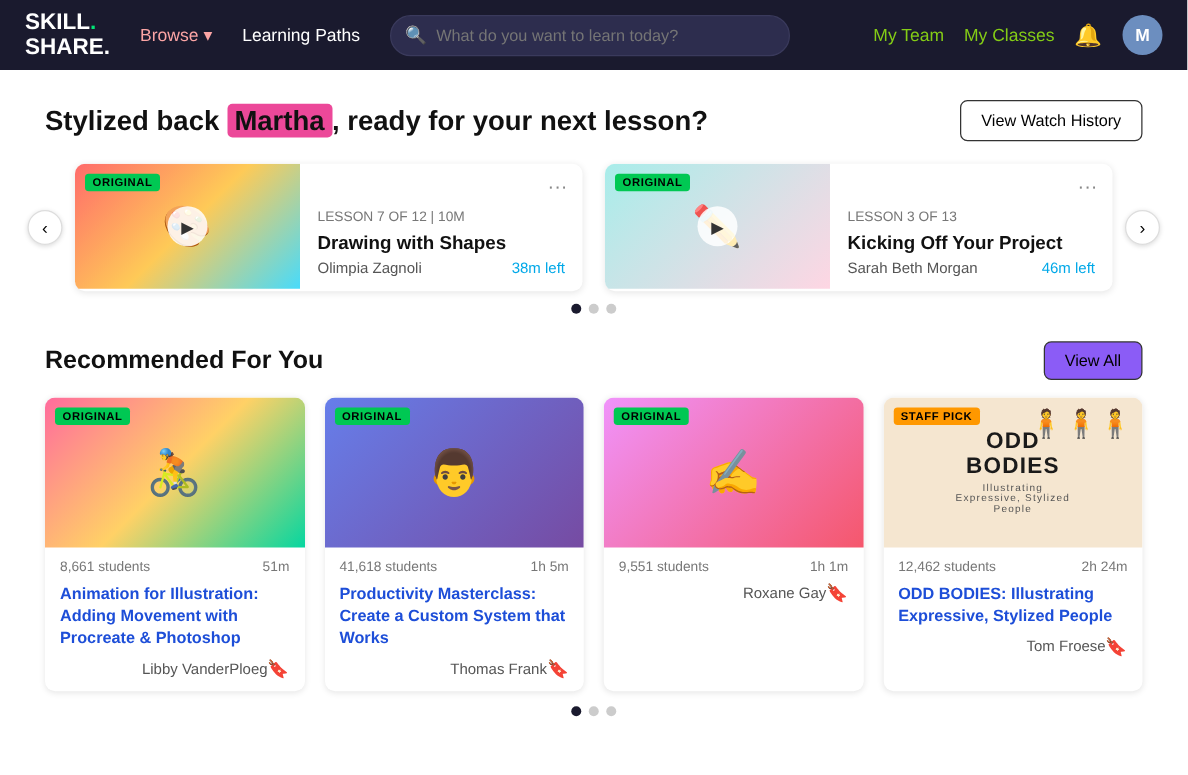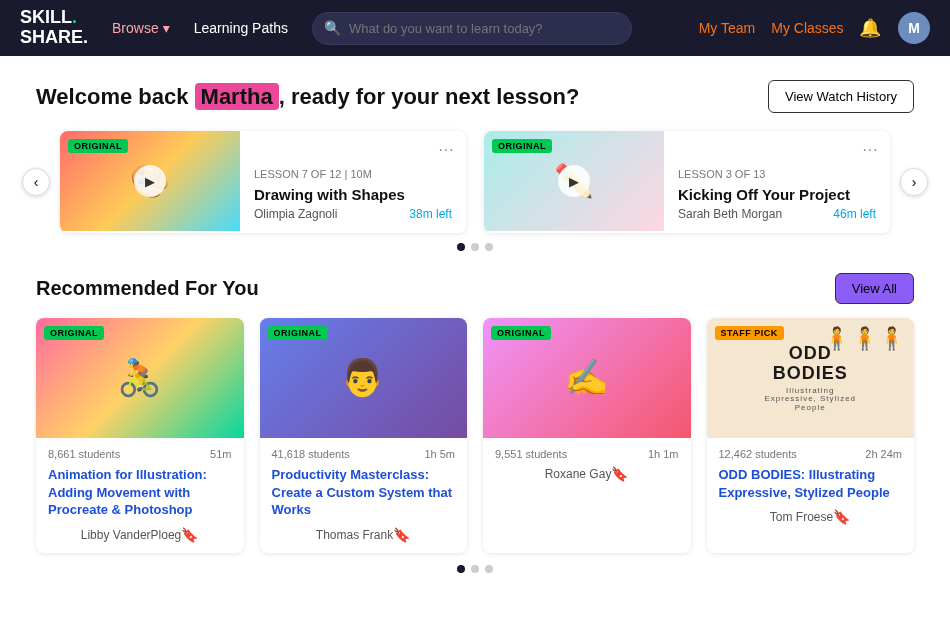--- a/index.html
+++ b/index.html
@@ -24,21 +24,21 @@
     .search-wrapper { position: relative; flex: 1; max-width: 320px; }
     .search-wrapper input {
       width: 100%; background: #2d2d4e; border: 1px solid #3a3a5c; border-radius: 24px;
       padding: 8px 16px 8px 36px; color: #ccc; font-size: 13px; outline: none;
     }
     .search-icon-nav {
       position: absolute; left: 12px; top: 50%; transform: translateY(-50%);
       color: #aaa; font-size: 14px;
     }
     .nav-right { display: flex; align-items: center; gap: 16px; margin-left: auto; }
-    .nav-right-link { color: #f97316; font-size: 14px; cursor: pointer; }
+    .nav-right-link { color: #84cc16; font-size: 14px; cursor: pointer; }
     .bell-icon { color: #fff; font-size: 18px; cursor: pointer; }
     .avatar {
       width: 32px; height: 32px; border-radius: 50%; background: #6c8ebf;
       display: flex; align-items: center; justify-content: center; color: #fff; font-size: 14px; font-weight: bold; cursor: pointer;
     }
 
     
     .main { padding: 24px 36px; }
 
     
@@ -102,21 +102,21 @@
     .rec-badge {
       position: absolute; top: 8px; left: 8px;
       font-size: 9px; font-weight: 700; padding: 2px 6px; border-radius: 3px;
       text-transform: uppercase; letter-spacing: 0.5px;
     }
     .rec-badge.original { background: #00c853; color: #000; }
     .rec-badge.staff { background: #ff9800; color: #000; }
     .rec-info { padding: 10px 12px; }
     .rec-stats { display: flex; justify-content: space-between; font-size: 11px; color: #777; margin-bottom: 6px; }
     .rec-title { font-size: 13px; font-weight: 700; color: #1d4ed8; line-height: 1.35; margin-bottom: 8px; }
-    .rec-author-row { display: flex; align-items: center; justify-content: center; }
+    .rec-author-row { display: flex; align-items: center; justify-content: flex-end; }
     .rec-author { font-size: 12px; color: #555; }
     .bookmark-btn { color: #aaa; font-size: 14px; cursor: pointer; }
 
     
     .thumb-anim { background: linear-gradient(135deg, #ff6b9d 0%, #ffd166 50%, #06d6a0 100%); }
     .thumb-prod { background: linear-gradient(135deg, #667eea 0%, #764ba2 100%); }
     .thumb-writing { background: linear-gradient(135deg, #f093fb 0%, #f5576c 100%); }
 
     
     .thumb-drawing { background: linear-gradient(135deg, #ff6b6b 0%, #feca57 50%, #48dbfb 100%); }
@@ -162,21 +162,21 @@
     <span class="nav-right-link">My Classes</span>
     <span class="bell-icon">🔔</span>
     <div class="avatar">M</div>
   </div>
 </nav>
 
 <div class="main">
 
   <div class="welcome-header">
     <div class="welcome-text">
-      <span>Welcome back </span><span class="name">Martha</span><span>, ready for your next lesson?</span>
+      <span>Stylized back </span><span class="name">Martha</span><span>, ready for your next lesson?</span>
     </div>
     <button class="view-history-btn">View Watch History</button>
   </div>
 
   <div class="carousel-wrapper">
     <div class="carousel-arrow left">‹</div>
     <div class="cards-row">
 
       <div class="continue-card">
         <div class="card-thumb thumb-drawing">

